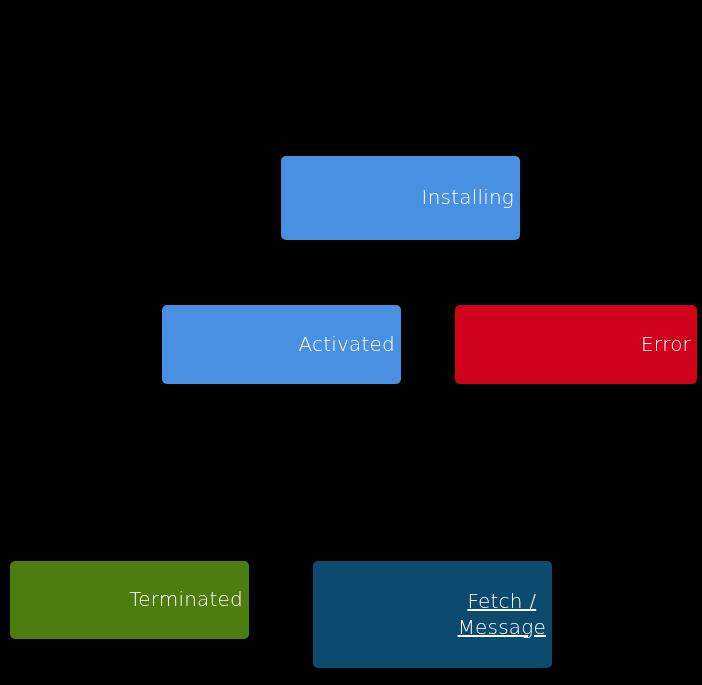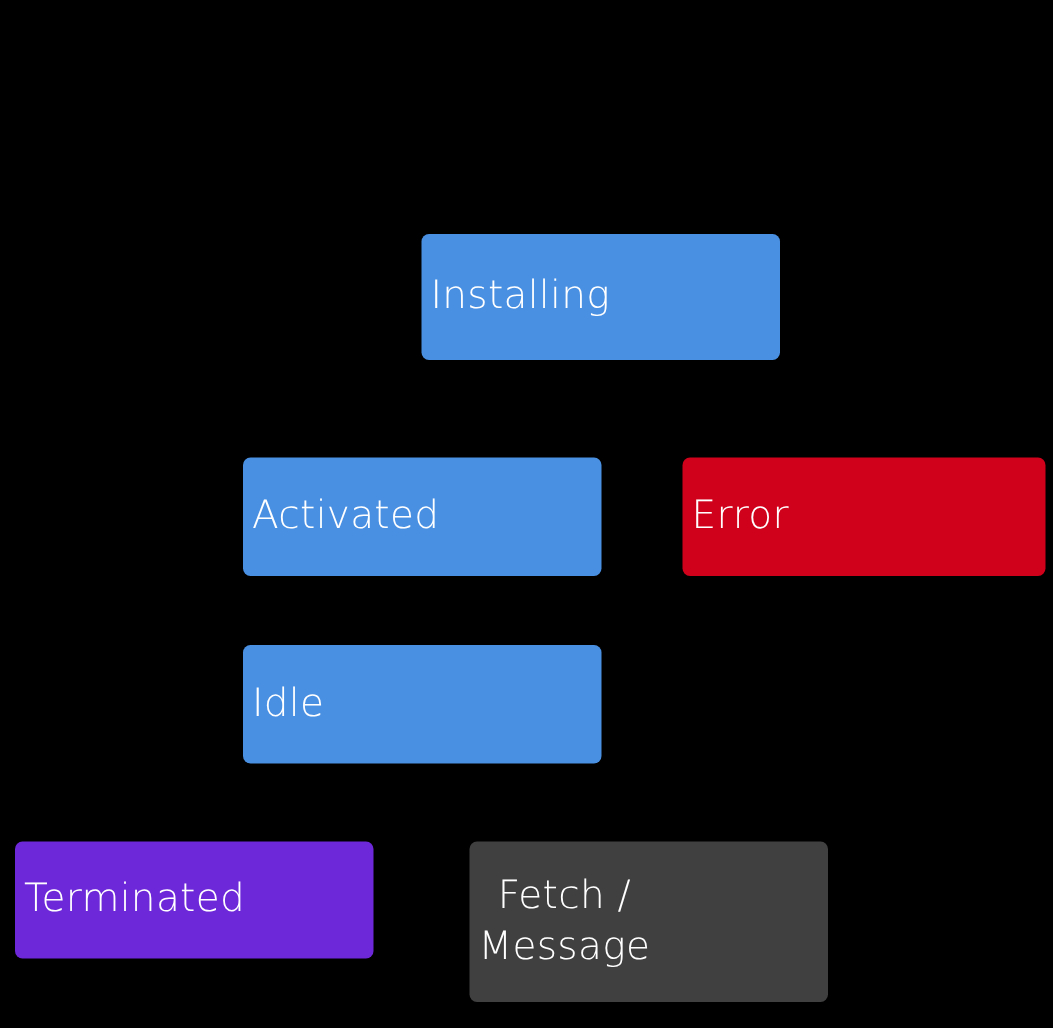--- a/index.html
+++ b/index.html
@@ -16,25 +16,25 @@
   #diagram-canvas {
     position: relative;
     width: 702px;
     height: 685px;
     background: #000000;
   }
   .state-node {
     position: absolute;
     display: flex;
     align-items: center;
-    justify-content: flex-start;
+    justify-content: flex-end;
     text-align: center;
     border-radius: 5px;
     color: #ffffff;
-    font-size: 26px;
+    font-size: 20px;
     font-weight: 300;
     line-height: 1.28;
     letter-spacing: 0.2px;
     box-sizing: border-box;
     padding: 2px 6px;
     white-space: pre-line;
     -webkit-font-smoothing: antialiased;
   }
   
   .node-installing {
@@ -70,26 +70,23 @@
   </div>
 
   <div class="state-node node-error" style="background-color: rgb(208, 2, 27); color: rgb(255, 255, 255);">
     <span class="node-label">Error</span>
   </div>
 
   <div class="state-node node-activated" style="background-color: rgb(74, 144, 226); color: rgb(255, 255, 255);">
     <span class="node-label">Activated</span>
   </div>
 
-  <div class="state-node node-idle" style="background-color: rgb(74, 144, 226); color: rgb(255, 255, 255);">
-    <span class="node-label">Idle</span>
-  </div>
 
-  <div class="state-node node-terminated" style="background-color: #6d28d9; color: rgb(255, 255, 255);">
+  <div class="state-node node-terminated" style="background-color: #4d7c0f; color: rgb(255, 255, 255);">
     <span class="node-label">Terminated</span>
   </div>
 
-  <div class="state-node node-fetch-message" style="background-color: #404040; color: rgb(255, 255, 255);">
+  <div class="state-node node-fetch-message" style="background-color: #0c4a6e; color: rgb(255, 255, 255); text-decoration: underline;">
     <span class="node-label">Fetch /
 Message</span>
   </div>
 
 </div>
 
 </body></html>

